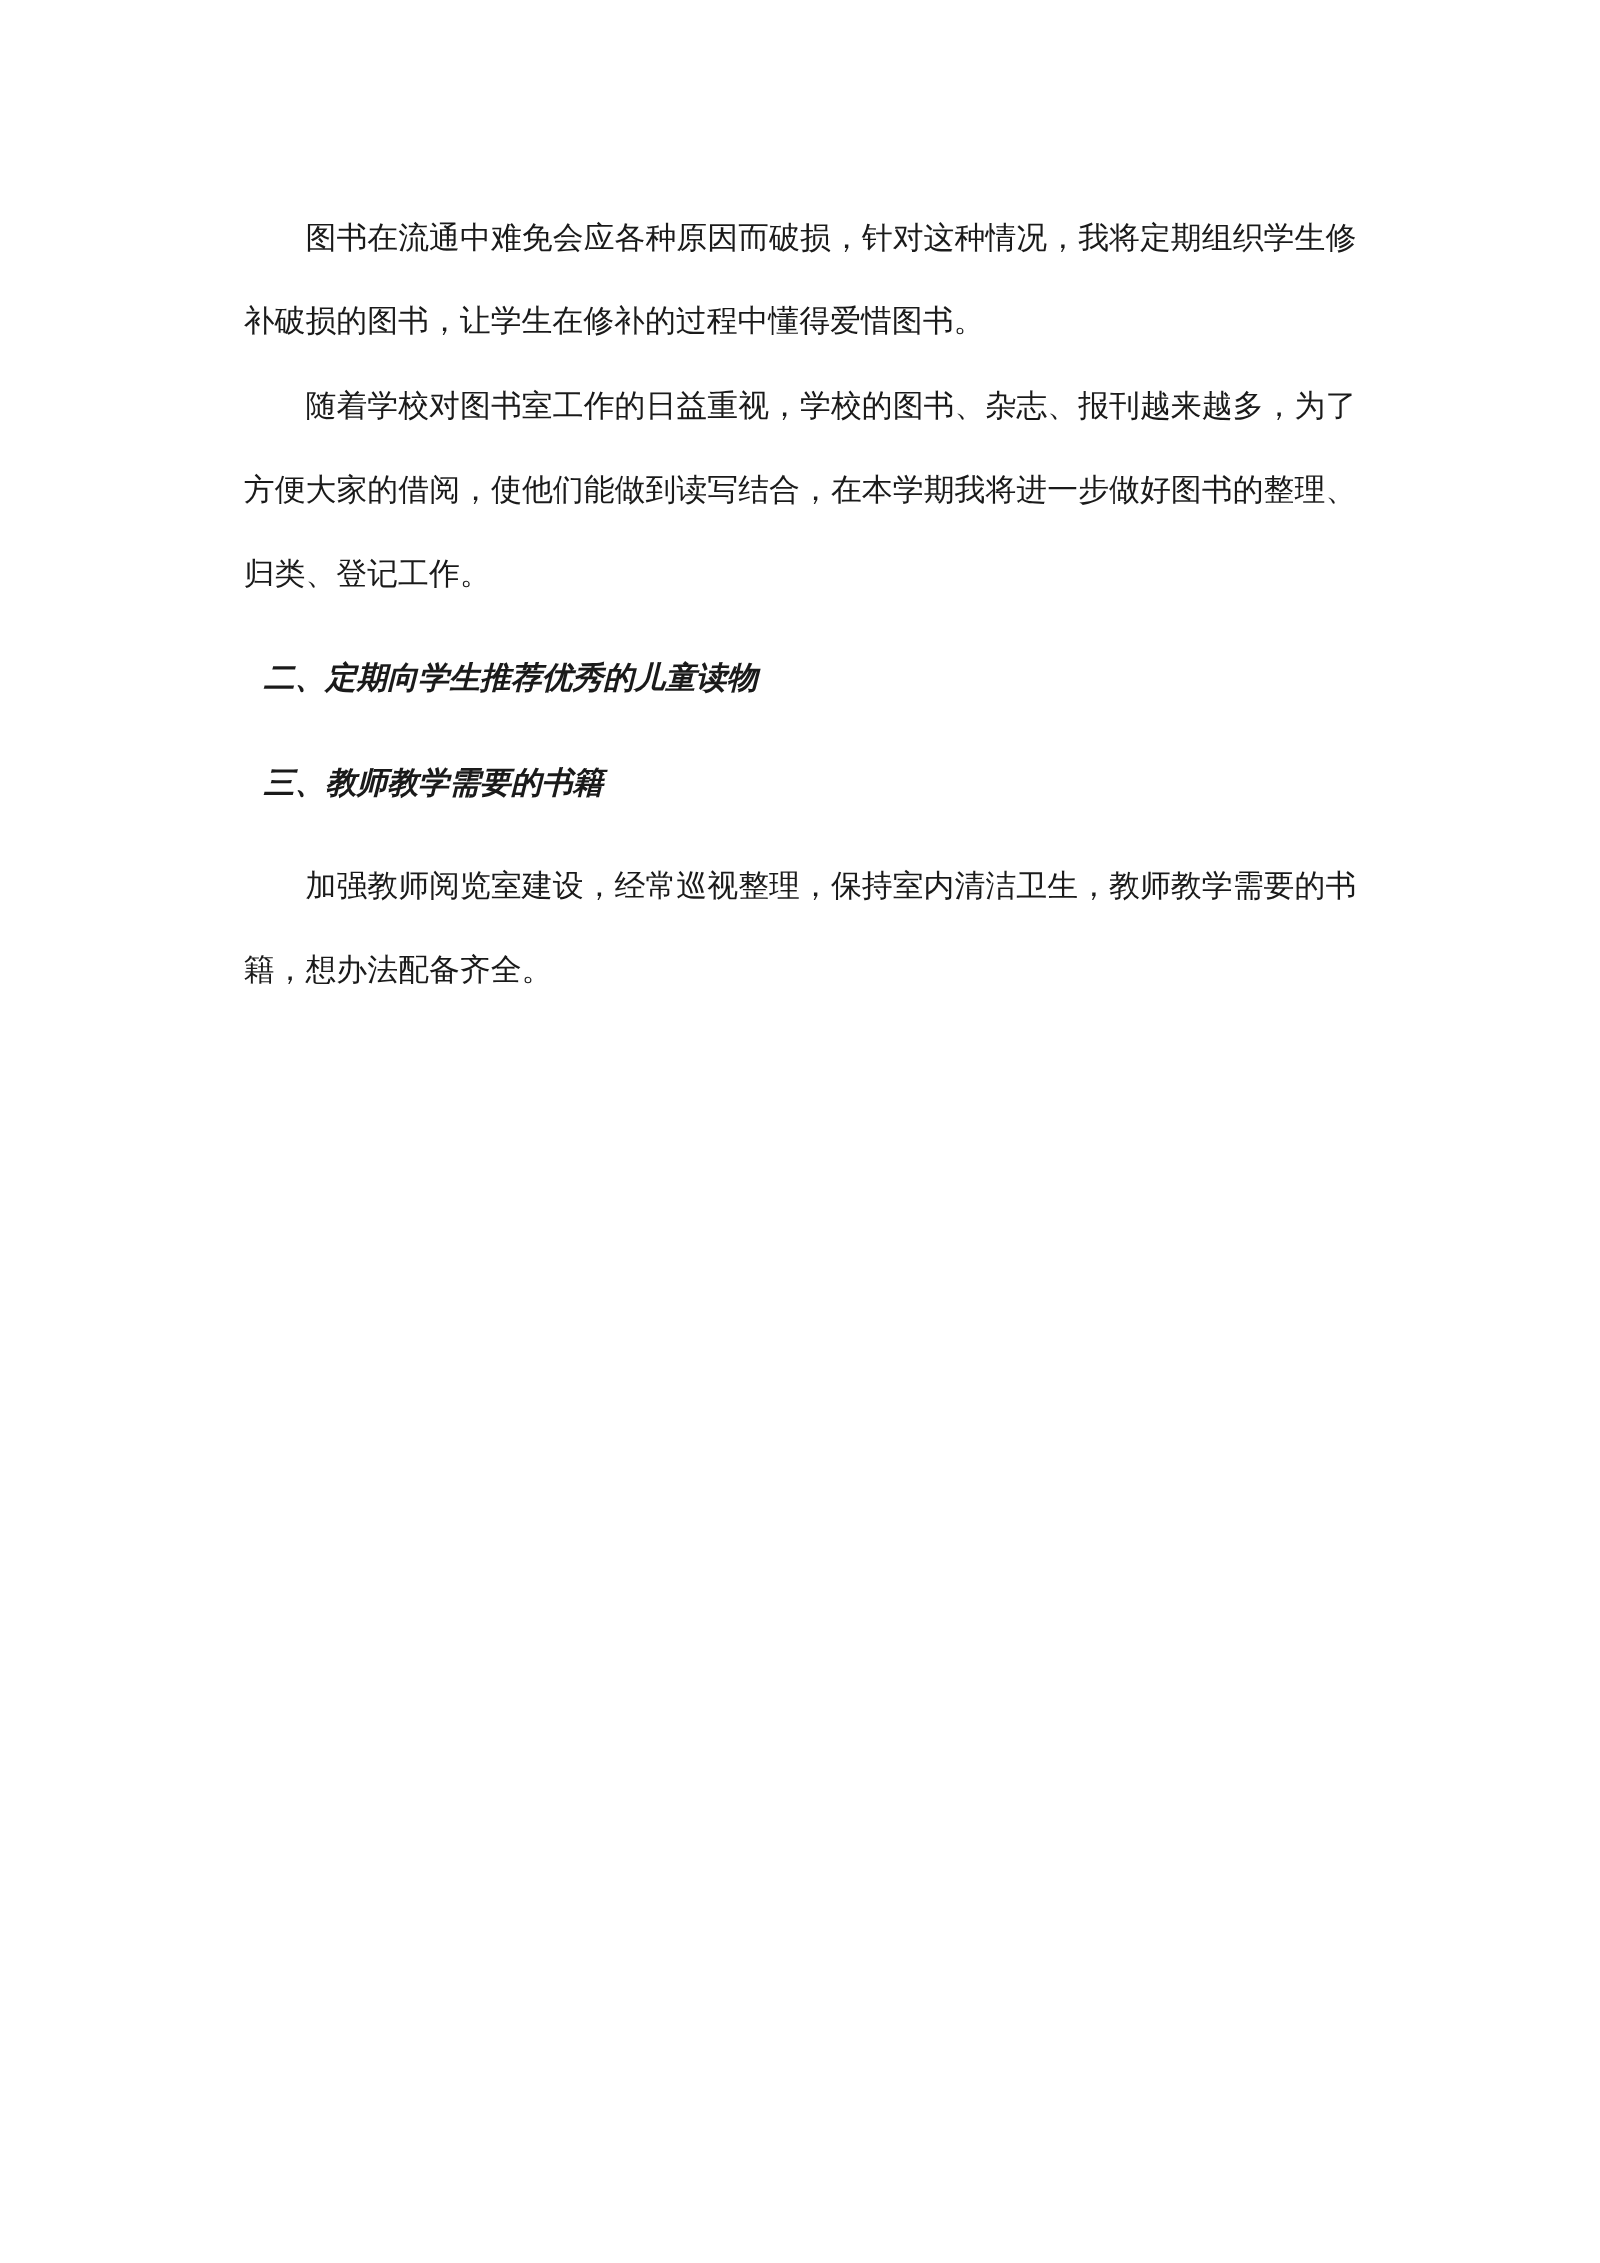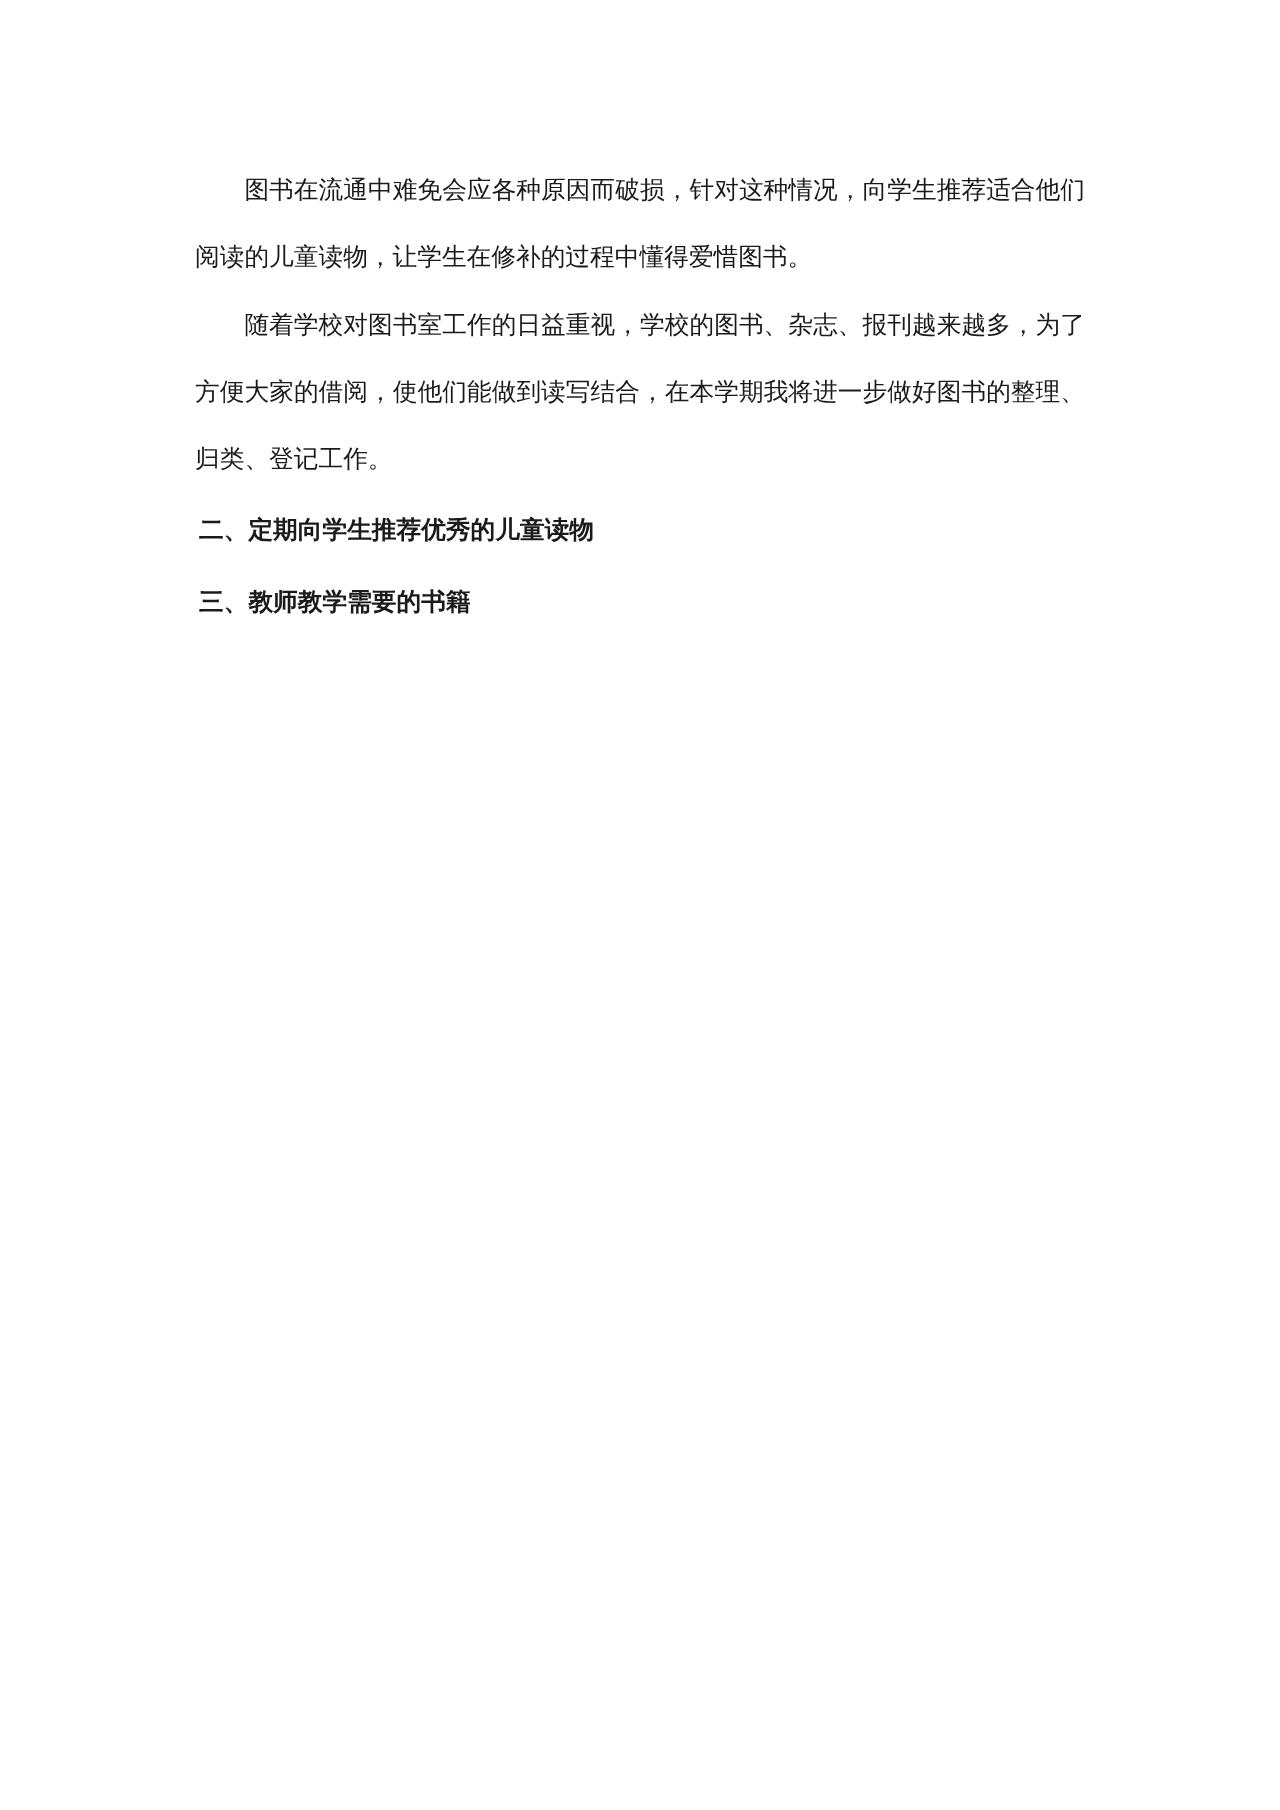--- a/index.html
+++ b/index.html
@@ -4,23 +4,24 @@
 <style>
   html, body { margin:0; padding:0; background:#ffffff; }
   body { width:1280px; height:1810px; position:relative; overflow:hidden; }
   .page {
     position:absolute; left:195px; top:156px; width:890px;
     font-family: "DejaVu Serif", "Liberation Serif", serif;
     font-size:24.7px; line-height:67.3px; color:#1a1a1a;
     letter-spacing:0;
   }
   .p { margin:0; text-indent:2em; text-align:justify; text-align-last:left; }
-  .h { margin:4px; font-weight:bold; font-family:"DejaVu Sans","Liberation Sans",sans-serif; }
+  .h { margin:16px; font-weight:bold; font-family:"DejaVu Sans","Liberation Sans",sans-serif;font-style:italic; }
 </style>
 </head>
 <body>
 
 <div class="page">
-  <p class="p">图书在流通中难免会应各种原因而破损，针对这种情况，向学生推荐适合他们阅读的儿童读物，让学生在修补的过程中懂得爱惜图书。</p>
+  <p class="p">图书在流通中难免会应各种原因而破损，针对这种情况，我将定期组织学生修补破损的图书，让学生在修补的过程中懂得爱惜图书。</p>
   <p class="p">随着学校对图书室工作的日益重视，学校的图书、杂志、报刊越来越多，为了方便大家的借阅，使他们能做到读写结合，在本学期我将进一步做好图书的整理、归类、登记工作。</p>
   <p class="h">二、定期向学生推荐优秀的儿童读物</p>
   <p class="h">三、教师教学需要的书籍</p>
+  <p class="p">加强教师阅览室建设，经常巡视整理，保持室内清洁卫生，教师教学需要的书籍，想办法配备齐全。</p>
 </div>
 
 </body></html>

